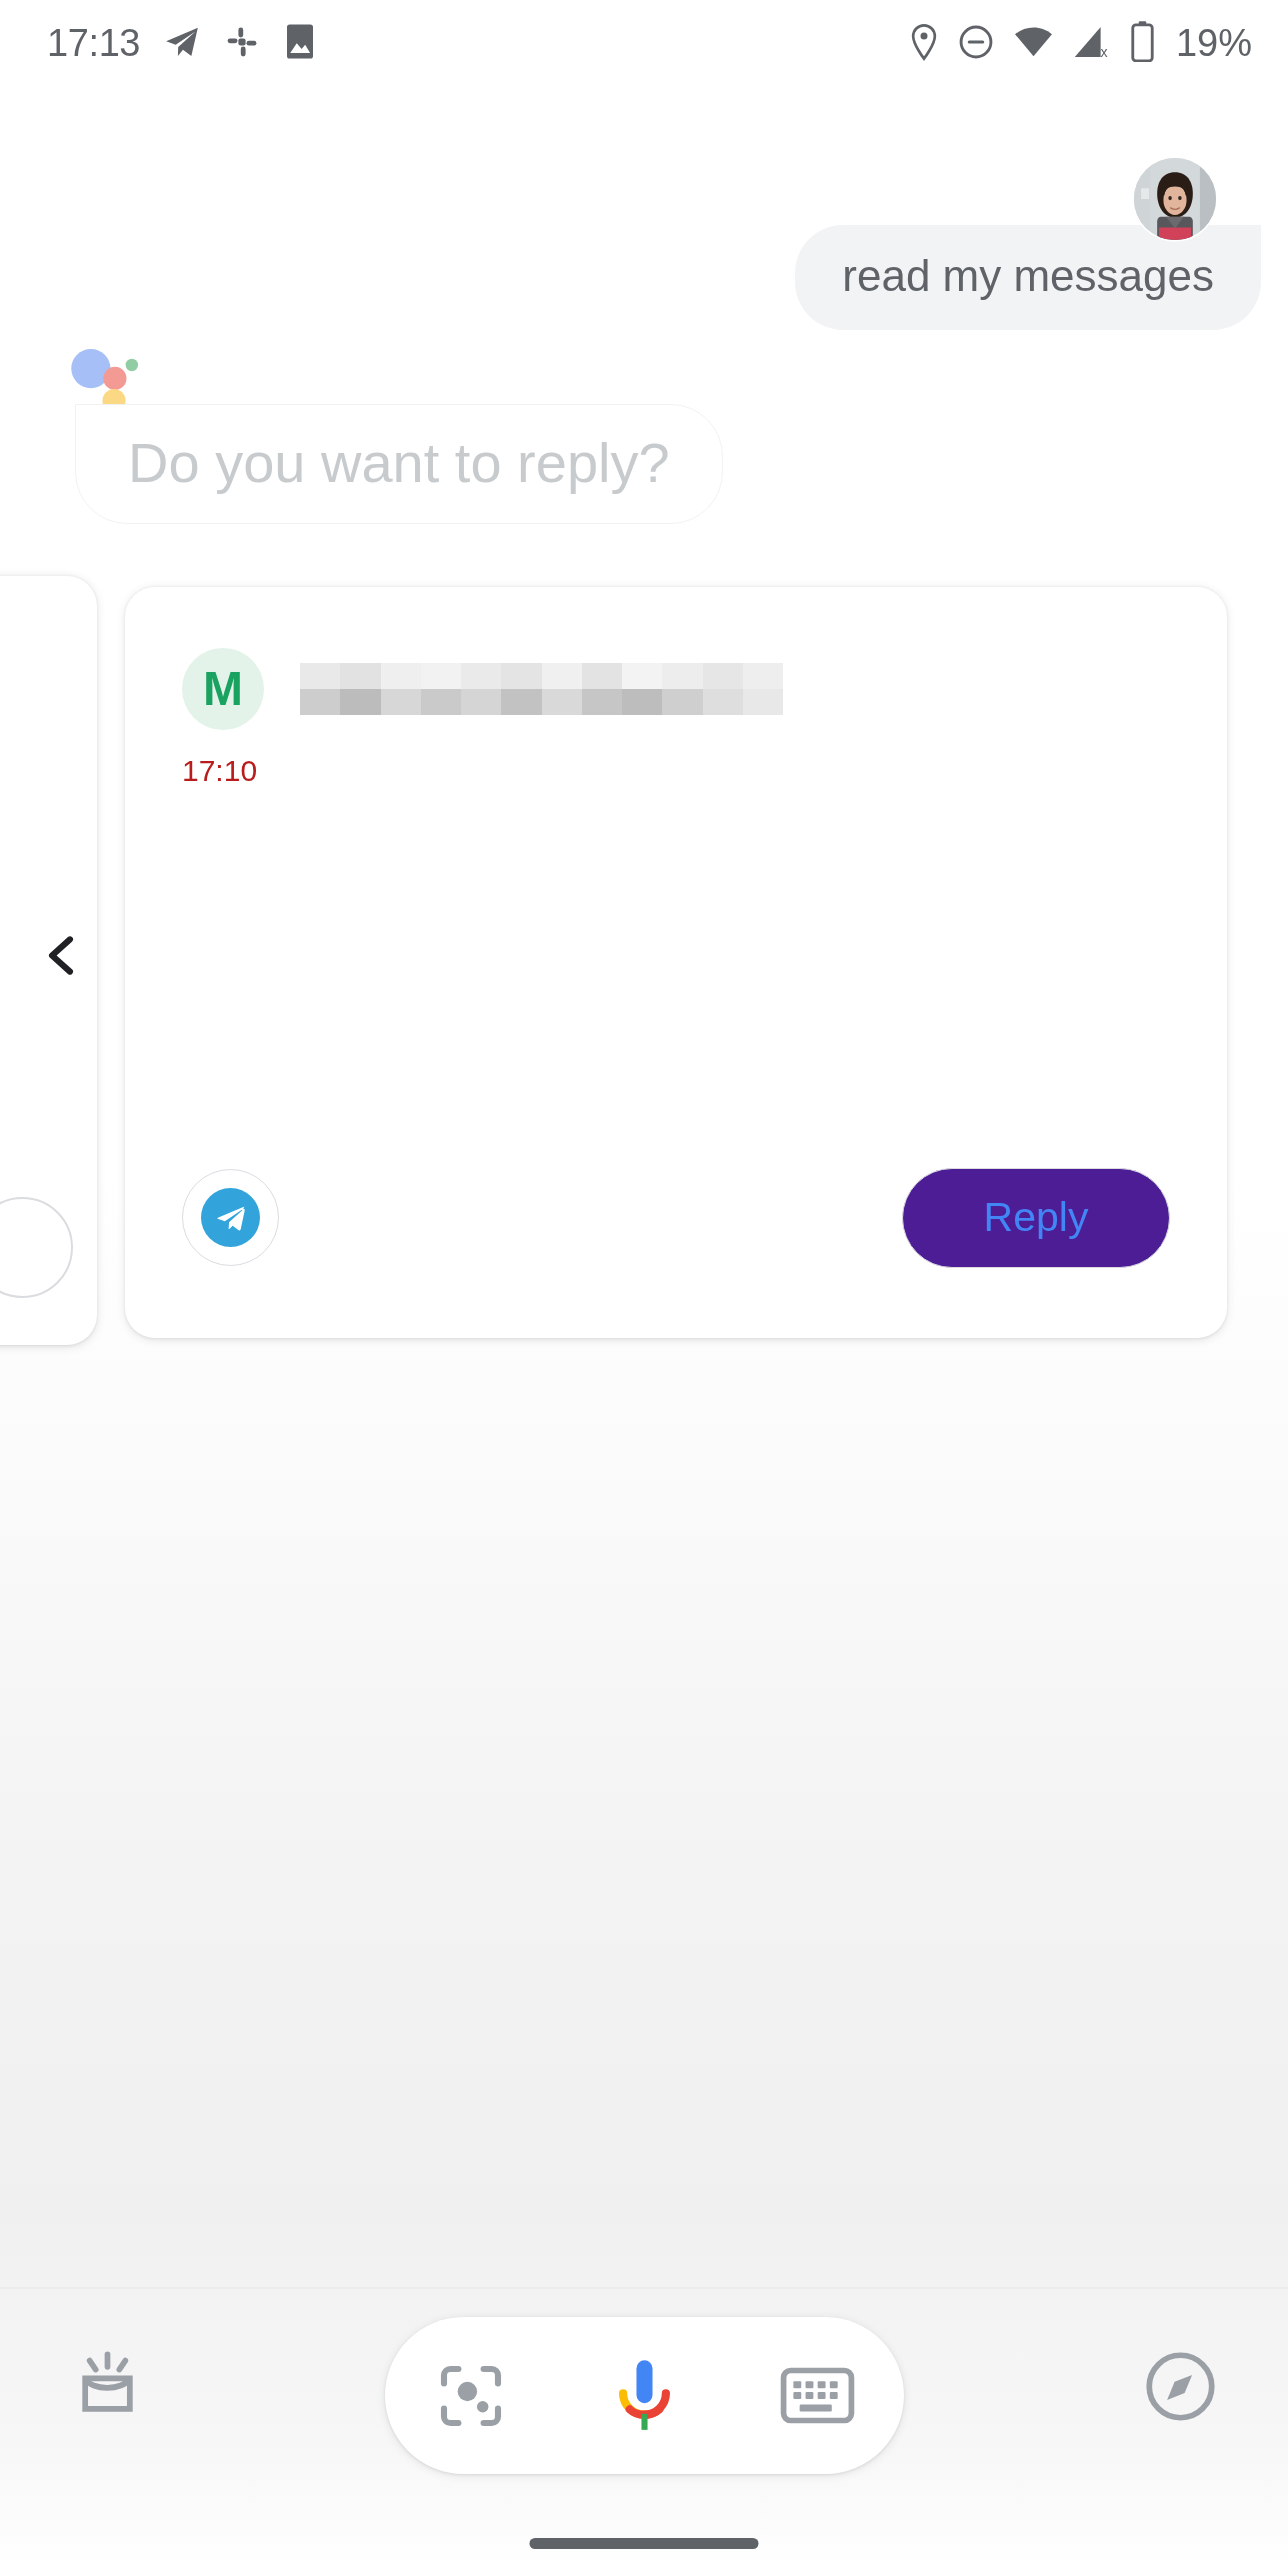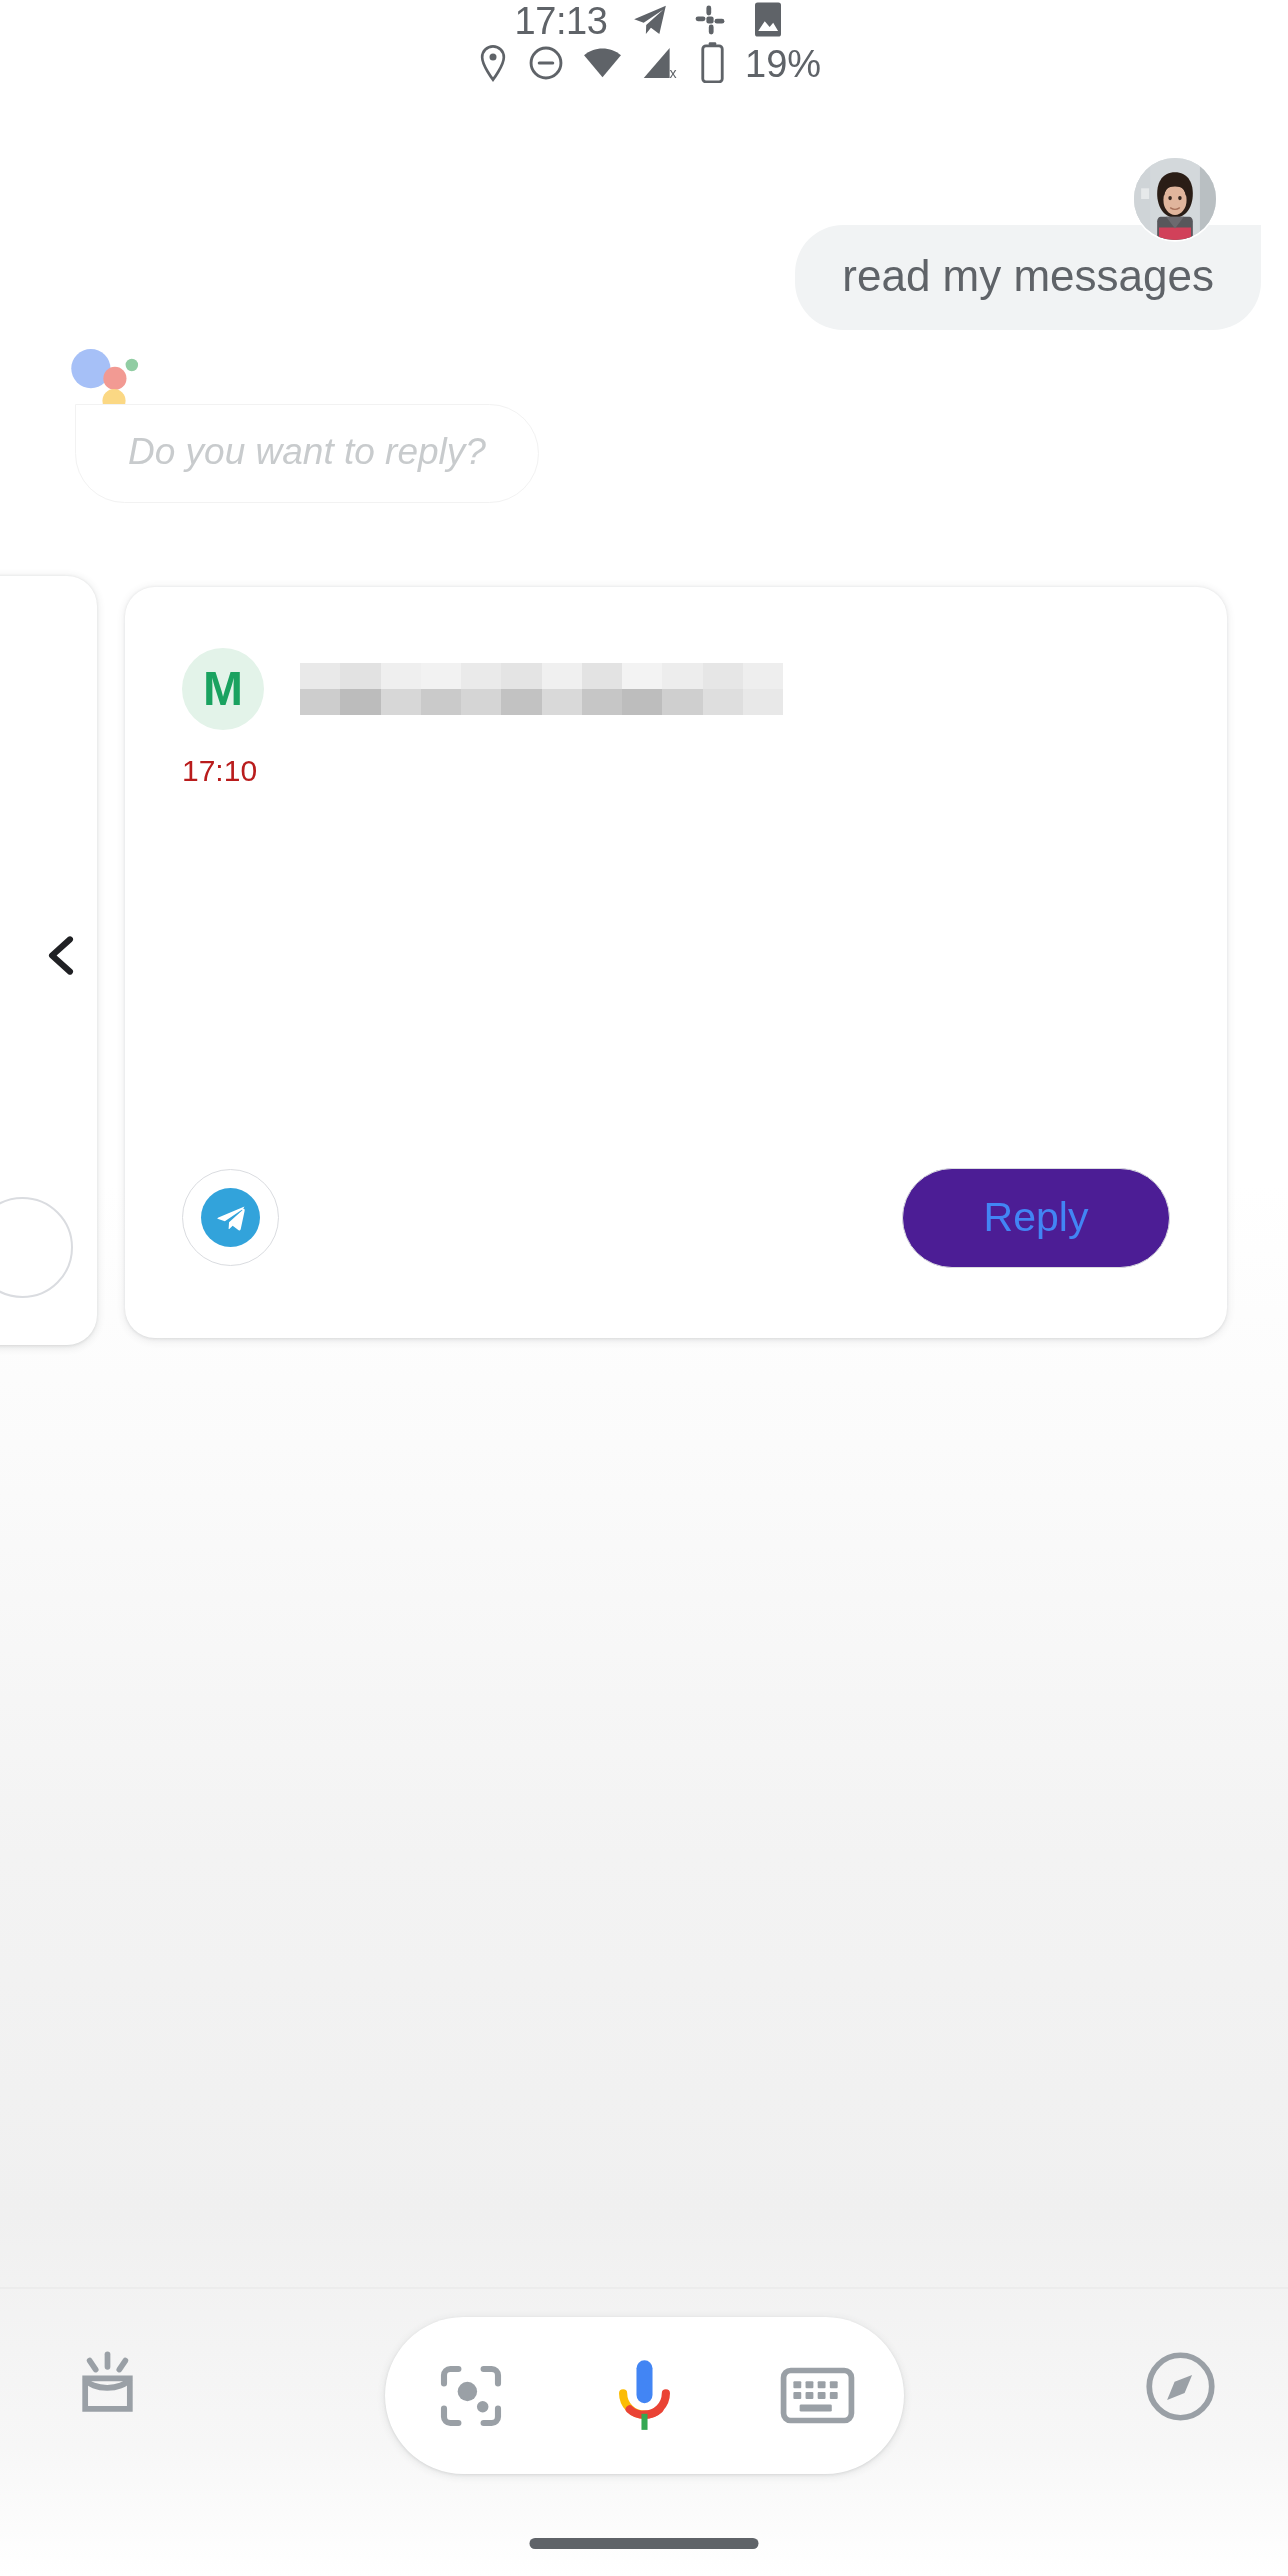--- a/index.html
+++ b/index.html
@@ -30,21 +30,20 @@
     position: absolute;
     top: 0; left: 0;
     width: 1288px;
     height: 86px;
     display: flex;
     align-items: center;
     justify-content: space-between;
     padding: 0 36px 0 47px;
     box-sizing: border-box;
     color: #5f6368;
-    flex-direction: column;
   }
   .status-left, .status-right {
     display: flex;
     align-items: center;
   }
   .status-left { gap: 23px; }
   .status-right { gap: 19.7px; }
   .status-time {
     font-size: 38px;
     letter-spacing: -0.4px;
@@ -118,25 +117,24 @@
     position: absolute;
     left: 75px;
     top: 64px;
     background: #ffffff;
     border: 1.8px solid #f2f2f2;
     border-radius: 0 52px 52px 52px;
     padding: 27px 52px 30px 52px;
     display: inline-block;
   }
   .asst-bubble-text {
-    font-size: 37px;
+    font-size: 56px;
     color: #c8cbcd;
     line-height: 1.1;
     white-space: nowrap;
-    font-style: italic;
   }
 
   
   .carousel {
     position: relative;
     margin-top: 16px;
     height: 805px;
   }
   .card-prev {
     position: absolute;

